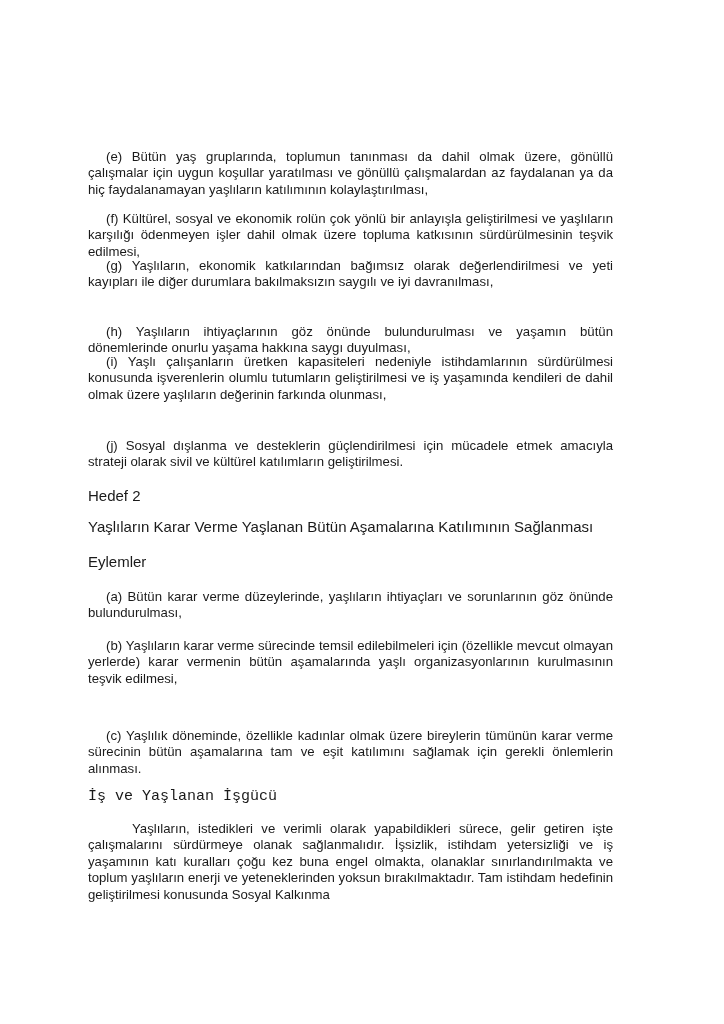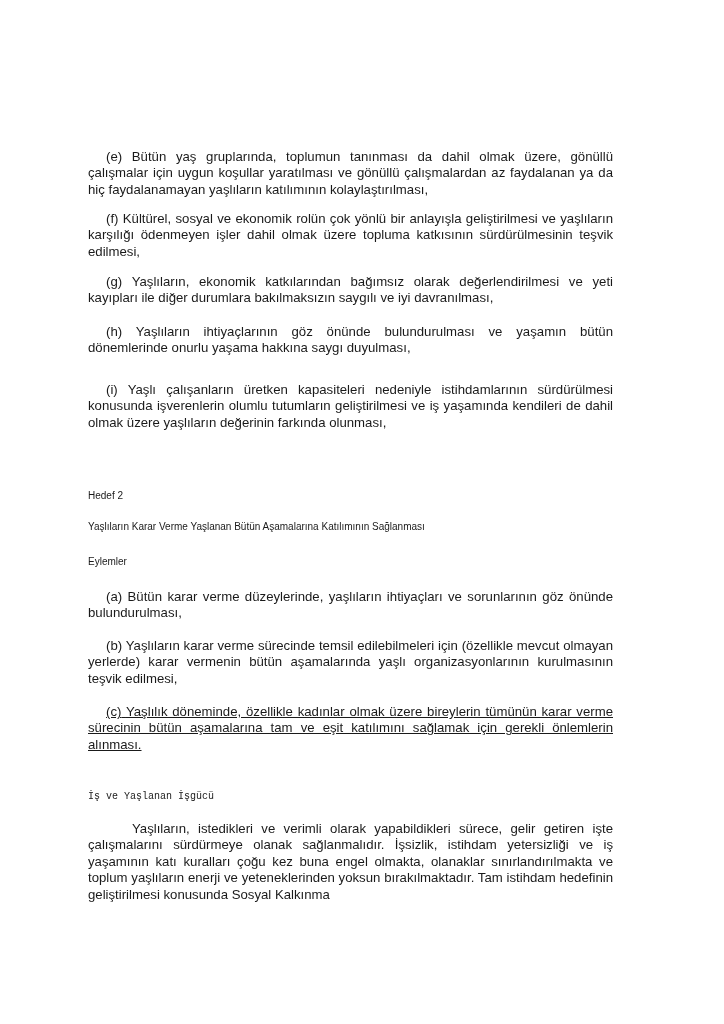--- a/index.html
+++ b/index.html
@@ -7,62 +7,65 @@
   .page {
     position: absolute; left: 0; top: 0; width: 724px; height: 1024px; background: #ffffff;
     font-family: "Liberation Sans", sans-serif; color: #1a1a1a;
   }
   .block {
     position: absolute; left: 88px; width: 525px;
     font-size: 13.2px; line-height: 16.4px; text-align: justify;
   }
   .block .ind { display: inline-block; width: 18px; }
   .block .ind-lg { display: inline-block; width: 44px; }
-  .single { position: absolute; left: 88px; font-size: 10px; line-height: 16px; white-space: nowrap; }
+  .single { position: absolute; left: 88px; font-size: 15px; line-height: 16px; white-space: nowrap; }
   p { margin: 0; }
 </style>
 </head>
 <body>
 
 <div class="page">
 
   <div class="block" style="top:149px;">
     <p><span class="ind"></span><span>(e)</span> <span>Bütün yaş  gruplarında, toplumun tanınması da dahil olmak üzere, gönüllü çalışmalar için uygun koşullar yaratılması ve gönüllü çalışmalardan az faydalanan  ya da hiç faydalanamayan yaşlıların katılımının kolaylaştırılması,</span></p>
   </div>
 
   <div class="block" style="top:211px;">
     <p><span class="ind"></span><span>(f)</span> <span>Kültürel, sosyal ve ekonomik rolün çok yönlü bir anlayışla geliştirilmesi ve yaşlıların karşılığı ödenmeyen işler  dahil  olmak  üzere topluma katkısının sürdürülmesinin  teşvik edilmesi,</span></p>
   </div>
 
-  <div class="block" style="top:274px;">
+  <div class="block" style="top:258px;">
     <p><span class="ind"></span><span>(g)</span> <span>Yaşlıların, ekonomik katkılarından bağımsız olarak değerlendirilmesi ve yeti kayıpları ile diğer durumlara bakılmaksızın saygılı ve iyi davranılması,</span></p>
   </div>
 
   <div class="block" style="top:324px;">
     <p><span class="ind"></span><span>(h)</span> <span>Yaşlıların ihtiyaçlarının göz önünde bulundurulması ve yaşamın bütün dönemlerinde onurlu yaşama hakkına saygı duyulması,</span></p>
   </div>
 
-  <div class="block" style="top:382px;">
+  <div class="block" style="top:354px;">
     <p><span class="ind"></span><span>(i)</span> <span>Yaşlı çalışanların üretken kapasiteleri nedeniyle istihdamlarının sürdürülmesi  konusunda işverenlerin  olumlu tutumların geliştirilmesi ve iş yaşamında kendileri de dahil olmak üzere yaşlıların değerinin farkında olunması,</span></p>
   </div>
 
+  <div class="block" style="top:438px;">
+    <p><span class="ind"></span><span>(j)</span> <span>Sosyal dışlanma ve desteklerin güçlendirilmesi için mücadele etmek amacıyla strateji olarak sivil ve kültürel katılımların geliştirilmesi.</span></p>
+  </div>
 
   <div class="single" style="top:488px;">Hedef 2</div>
   <div class="single" style="top:519px;">Yaşlıların Karar Verme Yaşlanan Bütün Aşamalarına Katılımının Sağlanması</div>
   <div class="single" style="top:554px;text-align:center;">Eylemler</div>
 
   <div class="block" style="top:589px;">
     <p><span class="ind"></span><span>(a)</span> <span>Bütün karar verme düzeylerinde, yaşlıların ihtiyaçları ve sorunlarının  göz önünde bulundurulması,</span></p>
   </div>
 
   <div class="block" style="top:638px;">
     <p><span class="ind"></span><span>(b)</span> <span>Yaşlıların karar verme sürecinde temsil edilebilmeleri için (özellikle mevcut olmayan yerlerde) karar vermenin bütün aşamalarında yaşlı  organizasyonlarının kurulmasının teşvik edilmesi,</span></p>
   </div>
 
-  <div class="block" style="top:704px;text-decoration:underline;">
+  <div class="block" style="top:728px;">
     <p><span class="ind"></span><span>(c)</span> <span>Yaşlılık döneminde, özellikle kadınlar olmak üzere bireylerin tümünün karar verme sürecinin bütün aşamalarına  tam ve eşit katılımını sağlamak için gerekli önlemlerin alınması.</span></p>
   </div>
 
   <div class="single" style="top:789px;font-family:Liberation Mono, monospace;">İş  ve  Yaşlanan İşgücü</div>
 
   <div class="block" style="top:821px;">
     <p><span class="ind-lg"></span><span>Yaşlıların, istedikleri ve verimli olarak yapabildikleri sürece, gelir getiren işte çalışmalarını sürdürmeye olanak sağlanmalıdır. İşsizlik, istihdam yetersizliği ve iş yaşamının katı kuralları çoğu kez buna engel olmakta, olanaklar sınırlandırılmakta ve toplum  yaşlıların enerji  ve yeteneklerinden yoksun bırakılmaktadır. Tam istihdam hedefinin geliştirilmesi konusunda Sosyal Kalkınma</span></p>
   </div>
 
 </div>

